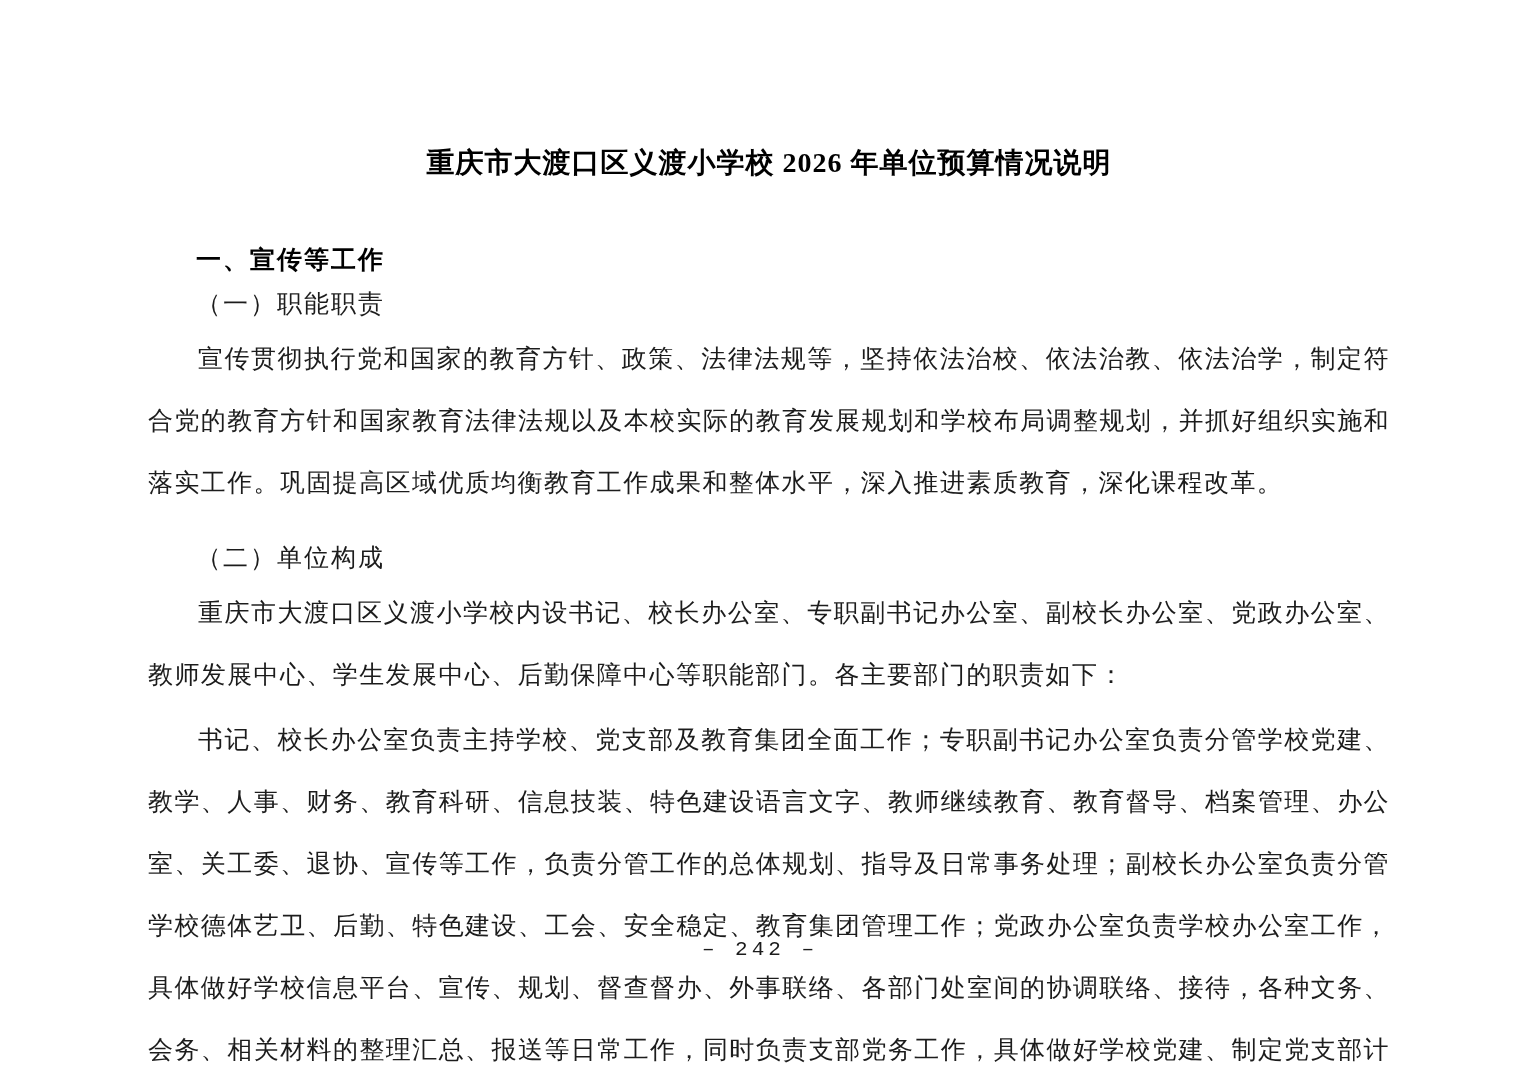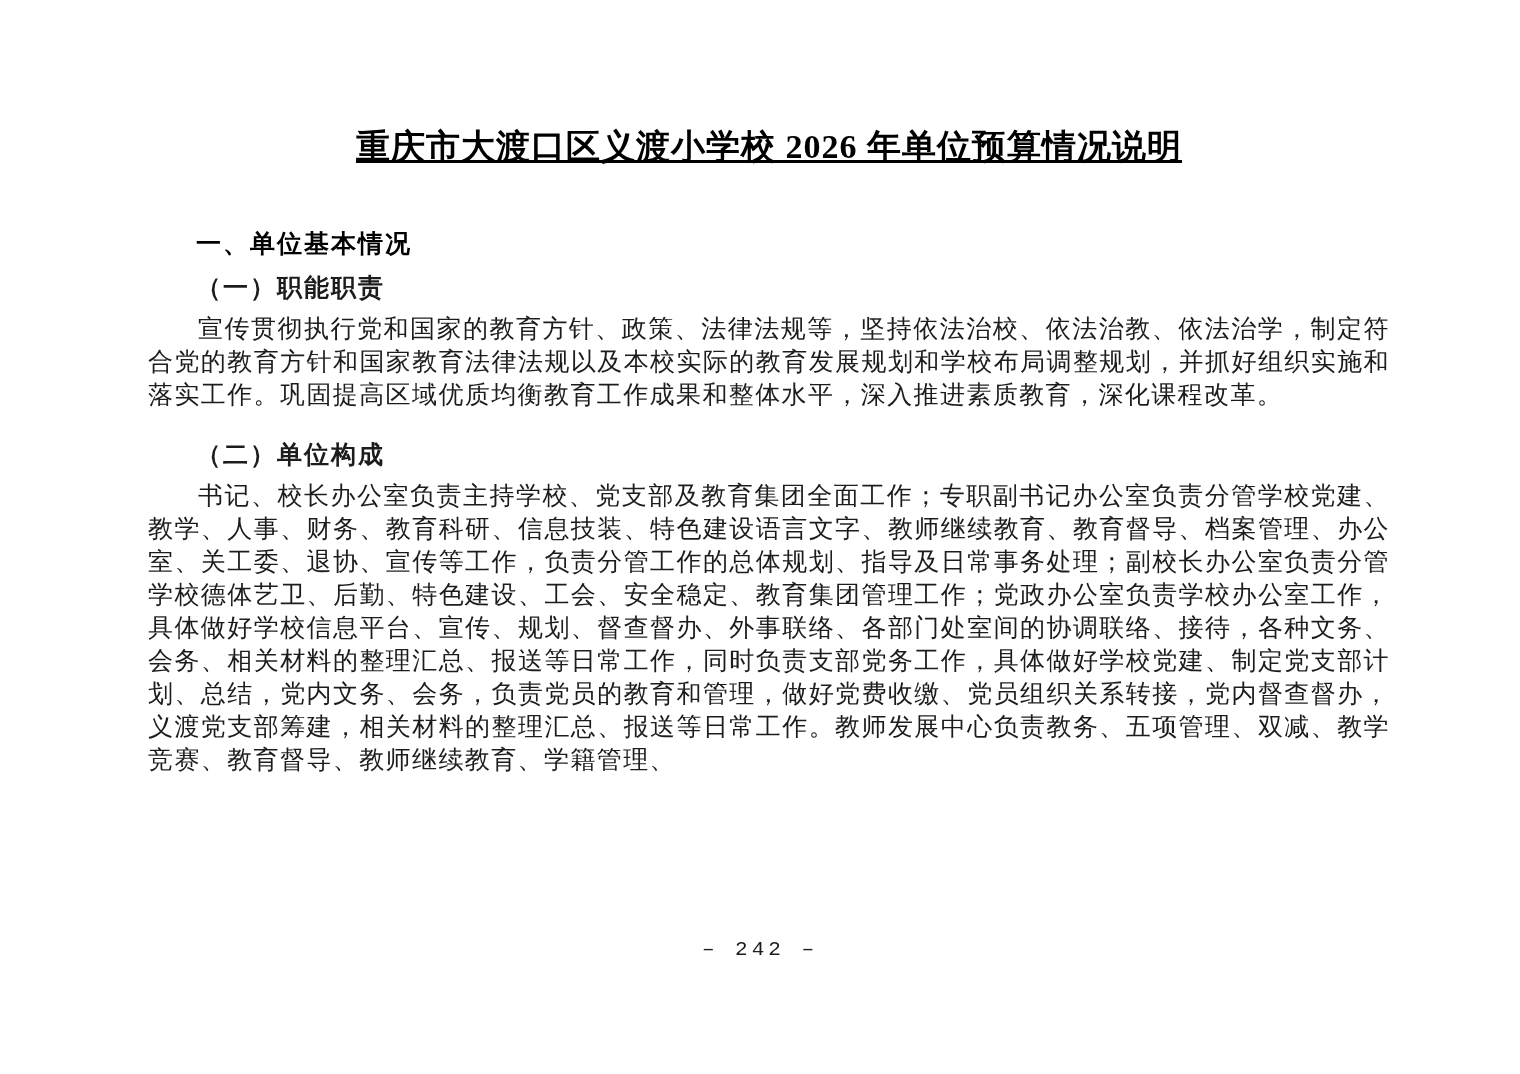--- a/index.html
+++ b/index.html
@@ -11,56 +11,55 @@
     position: relative;
     width: 1520px;
     height: 1074px;
     background: #ffffff;
     overflow: hidden;
     color: #1c1c1c;
     font-family: "Liberation Serif", serif;
   }
   .doc-title {
     padding-top: 126px;
-    margin: 0 130px 0 148px;
+    margin: 16px 130px 0 148px;
     text-align: center;
-    font-size: 34px;
+    font-size: 28px;
     line-height: 42px;
     font-weight: bold;
     color: #000000;
     letter-spacing: 1px;
     font-family: "Liberation Serif", serif;
-    text-decoration: underline;
   }
   .content {
     margin: 0 130px 0 148px;
   }
   .sec-heading {
     margin: 56px 0 0 0;
     padding-left: 48px;
     font-size: 25px;
     line-height: 38px;
     font-weight: bold;
     color: #000000;
     letter-spacing: 2px;
     font-family: "Liberation Sans", sans-serif;
   }
   .sub-heading {
     margin: 6px 0 0 0;
     padding-left: 48px;
     font-size: 25px;
     line-height: 40px;
-    font-weight: bold;
+    font-weight: normal;
     color: #1c1c1c;
     letter-spacing: 2px;
   }
   .para {
     margin: 4px 0 0 0;
     font-size: 25px;
-    line-height: 33px;
+    line-height: 62px;
     text-align: justify;
     text-justify: inter-ideograph;
     text-indent: 2em;
     letter-spacing: 1.4px;
     color: #1c1c1c;
   }
   .para + .para {
     margin-top: 3px;
   }
   .sub2-heading {
@@ -80,28 +79,29 @@
 </style>
 </head>
 <body>
 
 <div class="page">
 
   <h1 class="doc-title">重庆市大渡口区义渡小学校 2026 年单位预算情况说明</h1>
 
   <div class="content">
 
-    <h2 class="sec-heading">一、单位基本情况</h2>
+    <h2 class="sec-heading">一、宣传等工作</h2>
 
     <h3 class="sub-heading">（一）职能职责</h3>
 
     <p class="para">宣传贯彻执行党和国家的教育方针、政策、法律法规等，坚持依法治校、依法治教、依法治学，制定符合党的教育方针和国家教育法律法规以及本校实际的教育发展规划和学校布局调整规划，并抓好组织实施和落实工作。巩固提高区域优质均衡教育工作成果和整体水平，深入推进素质教育，深化课程改革。</p>
 
     <h3 class="sub-heading sub2-heading">（二）单位构成</h3>
 
+    <p class="para">重庆市大渡口区义渡小学校内设书记、校长办公室、专职副书记办公室、副校长办公室、党政办公室、教师发展中心、学生发展中心、后勤保障中心等职能部门。各主要部门的职责如下：</p>
 
     <p class="para">书记、校长办公室负责主持学校、党支部及教育集团全面工作；专职副书记办公室负责分管学校党建、教学、人事、财务、教育科研、信息技装、特色建设语言文字、教师继续教育、教育督导、档案管理、办公室、关工委、退协、宣传等工作，负责分管工作的总体规划、指导及日常事务处理；副校长办公室负责分管学校德体艺卫、后勤、特色建设、工会、安全稳定、教育集团管理工作；党政办公室负责学校办公室工作，具体做好学校信息平台、宣传、规划、督查督办、外事联络、各部门处室间的协调联络、接待，各种文务、会务、相关材料的整理汇总、报送等日常工作，同时负责支部党务工作，具体做好学校党建、制定党支部计划、总结，党内文务、会务，负责党员的教育和管理，做好党费收缴、党员组织关系转接，党内督查督办，义渡党支部筹建，相关材料的整理汇总、报送等日常工作。教师发展中心负责教务、五项管理、双减、教学竞赛、教育督导、教师继续教育、学籍管理、</p>
 
   </div>
 
   <div class="footer">– 242 –</div>
 
 </div>
 
 </body></html>

